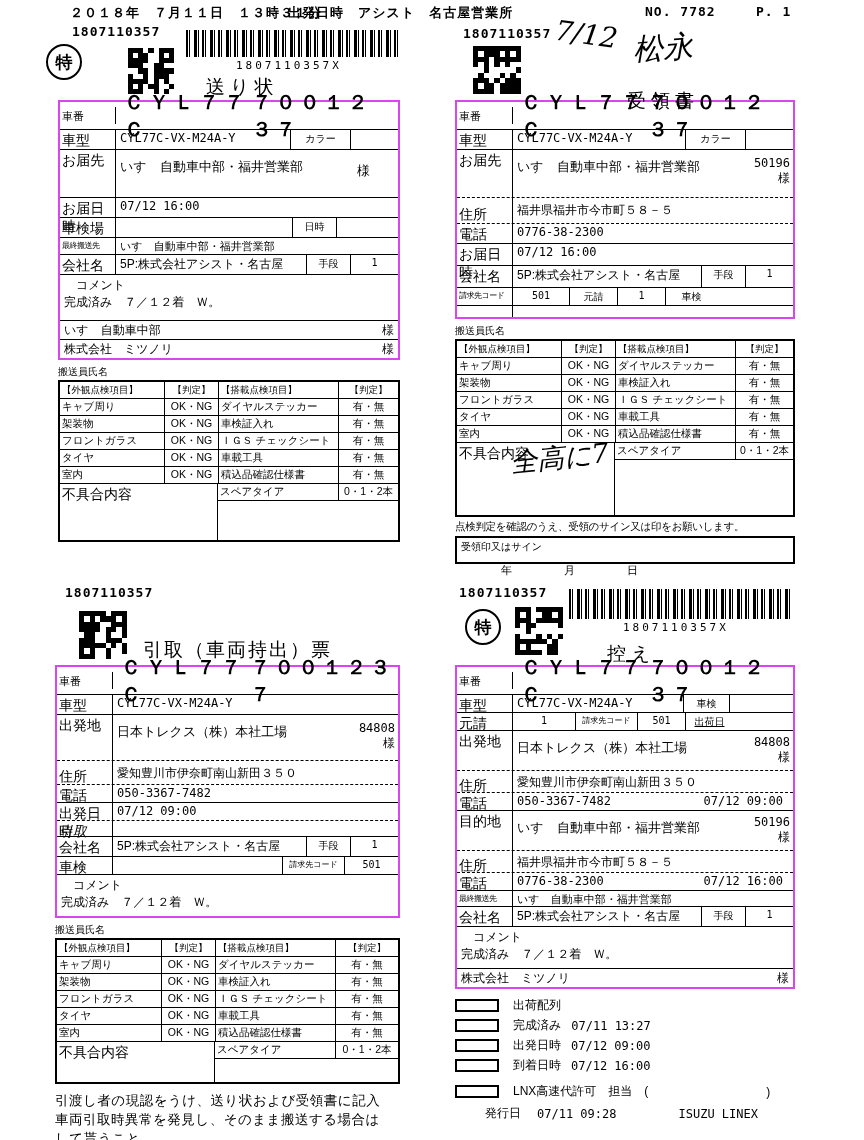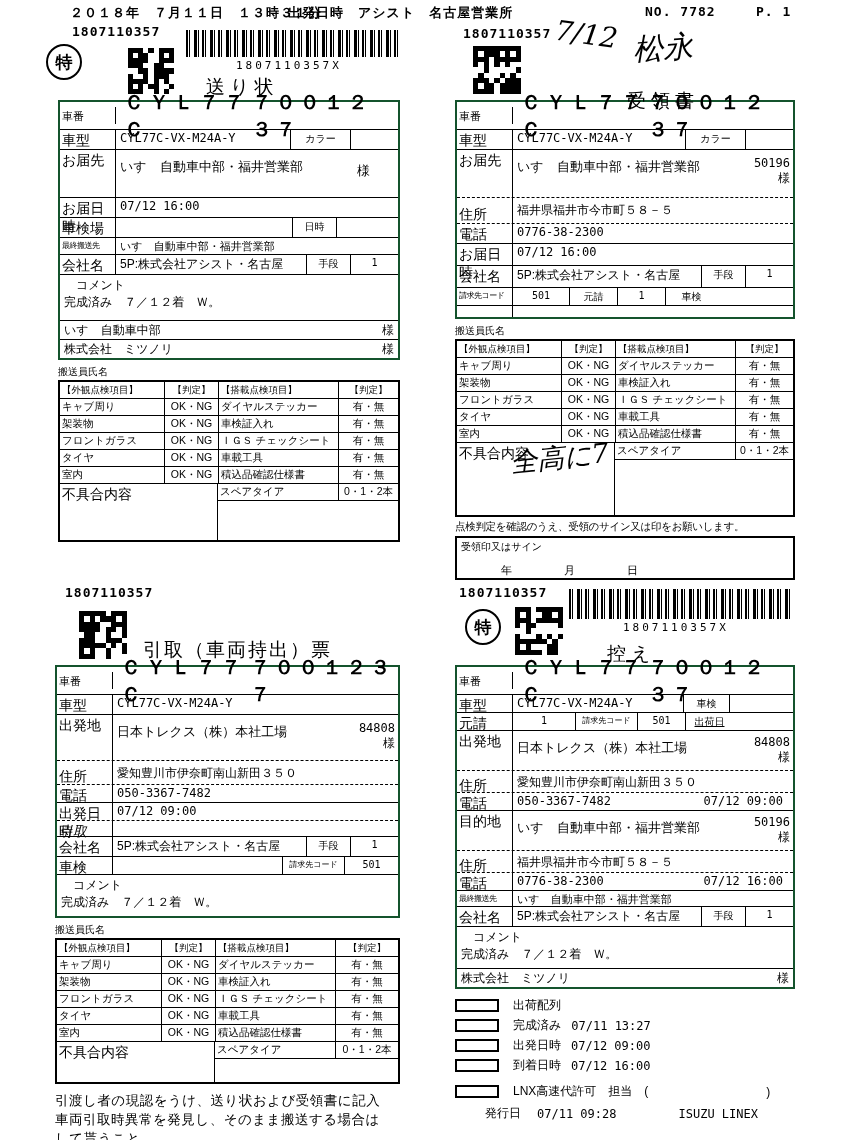--- a/index.html
+++ b/index.html
@@ -18,21 +18,21 @@
          display:flex;align-items:center;justify-content:center;font-size:17px;font-weight:bold;}
   .qr{position:absolute;display:grid;grid-template-columns:repeat(9,1fr);grid-template-rows:repeat(9,1fr);}
   .qr i{display:block;}
   .qr i.b{background:#000;}
   .barcode{position:absolute;background:repeating-linear-gradient(90deg,
       #000 0,#000 2px,#fff 2px,#fff 3px,#000 3px,#000 4px,#fff 4px,#fff 8px,
       #000 8px,#000 11px,#fff 11px,#fff 12px,#000 12px,#000 13px,#fff 13px,#fff 16px);}
   .bclabel{position:absolute;font-family:"DejaVu Sans Mono",monospace;font-size:11px;letter-spacing:3px;}
   .hand{position:absolute;font-family:"DejaVu Serif",serif;font-style:italic;white-space:nowrap;}
   
-  .ft{border:2px solid #14532d;box-sizing:border-box;}
+  .ft{border:2px solid #d946ef;box-sizing:border-box;}
   .row{display:flex;border-top:1px solid #000;align-items:stretch;box-sizing:border-box;position:relative;}
   .row.nt{border-top:none;}
   .row.dsh{border-top:1px dashed #000;}
   .lab{width:56px;min-width:56px;border-right:1px solid #000;font-size:14px;
        padding:2px 1px 0 2px;box-sizing:border-box;}
   .lab.sm{font-size:8px;letter-spacing:-0.5px;}
   .val{flex:1;font-size:12px;padding:1px 4px;box-sizing:border-box;}
   .sub{border-left:1px solid #000;box-sizing:border-box;font-size:10px;padding:2px;text-align:center;}
   .vrow{height:27px;align-items:center;}
   .vn{font-size:20px;font-weight:bold;letter-spacing:5px;margin-left:8px;font-family:"DejaVu Sans Mono",monospace;}
@@ -54,21 +54,21 @@
   .c1{width:104px;min-width:104px;}
   .c2{width:54px;min-width:54px;justify-content:center;}
   .c3{width:120px;min-width:120px;}
   .c4{flex:1;justify-content:center;}
   .ibot{display:flex;border-top:1px solid #000;height:var(--dh,52px);}
   .idef{width:158px;min-width:158px;border-right:1px solid #000;padding:2px;font-size:14px;box-sizing:border-box;}
   .ispc{flex:1;}
   .isprow{display:flex;border-bottom:1px solid #000;min-height:16px;align-items:center;}
   
   .rnote{font-size:10.5px;margin-top:3px;letter-spacing:-0.3px;white-space:nowrap;}
-  .signbox{border:2px solid #000;height:44px;margin-top:2px;padding:2px 4px;font-size:10px;box-sizing:border-box;}
+  .signbox{border:2px solid #000;height:28px;margin-top:2px;padding:2px 4px;font-size:10px;box-sizing:border-box;}
   .ymd{display:flex;gap:52px;margin:9px 0 0 40px;font-size:11px;}
   .blfoot{font-size:13.5px;line-height:1.4;margin-top:8px;letter-spacing:0.5px;}
   .ckrow{display:flex;align-items:center;margin-top:3px;font-size:12px;}
   .ckbox{width:44px;height:13px;border:2px solid #000;margin-right:14px;box-sizing:border-box;flex-shrink:0;}
   .ckval{margin-left:10px;font-family:"DejaVu Sans Mono",monospace;}
   .lnxgap{width:118px;}
   .issuerow{display:flex;align-items:center;margin-top:5px;margin-left:30px;font-size:12px;}
 </style>
 </head>
 <body>

